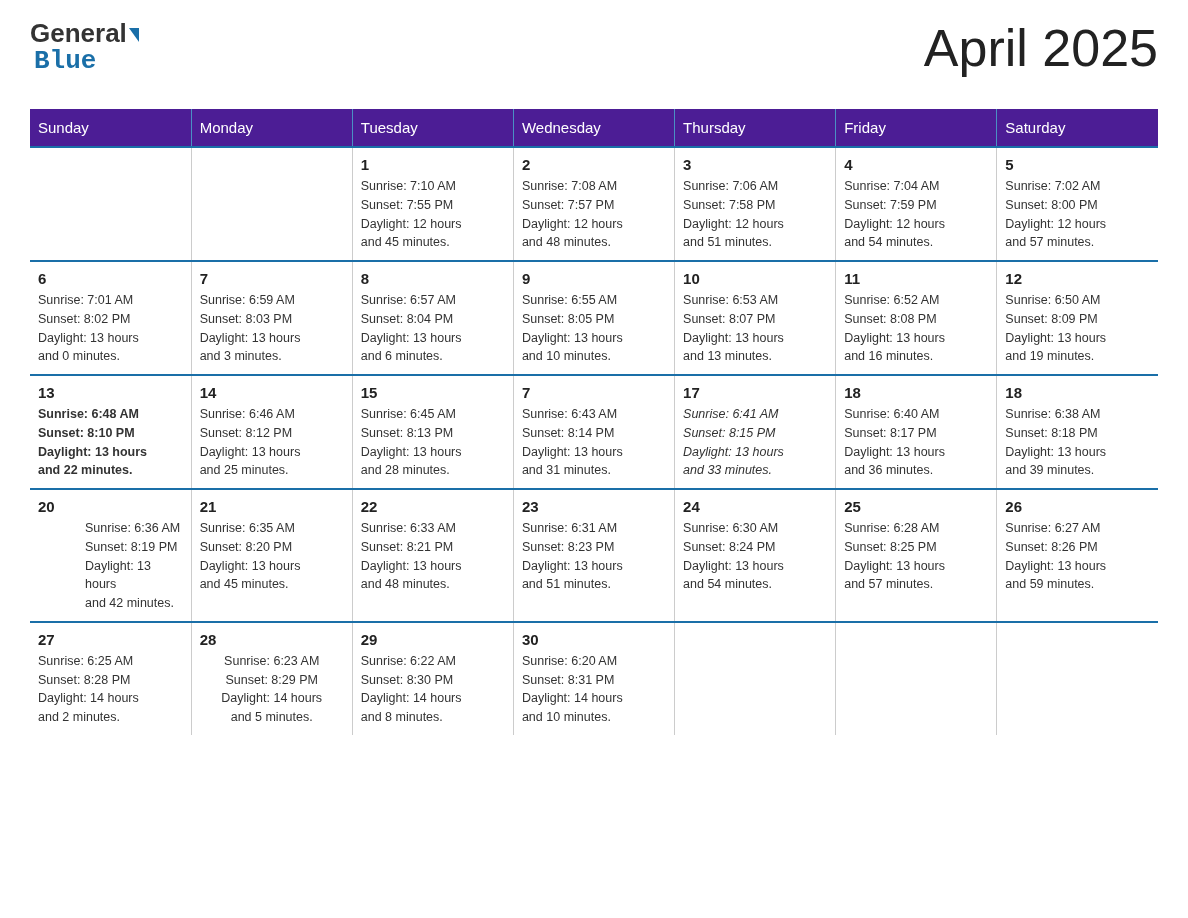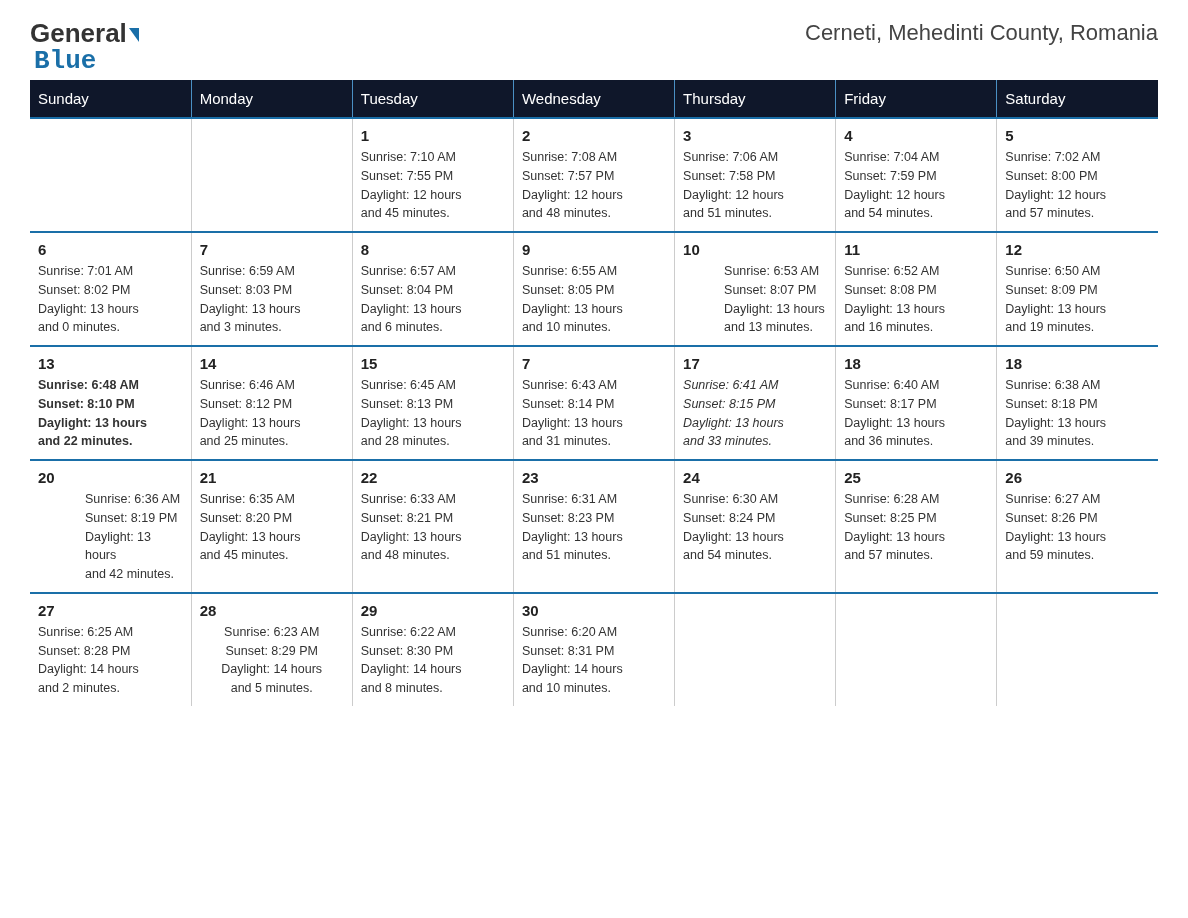--- a/index.html
+++ b/index.html
@@ -6,21 +6,21 @@
     body {
       font-family: Arial, sans-serif;
       background: #fff;
       color: #333;
       padding: 20px 30px;
     }
     .header {
       display: flex;
       justify-content: space-between;
       align-items: flex-start;
-      margin-bottom: 4px;
+      margin-bottom: 32px;
     }
     .logo {
       display: flex;
       flex-direction: column;
       align-items: flex-start;
     }
     .logo-text {
       display: flex;
       align-items: center;
       font-size: 26px;
@@ -63,21 +63,21 @@
     .title-block h2 {
       font-size: 22px;
       font-weight: normal;
       color: #444;
     }
     .calendar {
       width: 100%;
       border-collapse: collapse;
     }
     .calendar thead tr th {
-      background-color: #0f172a;
+      background-color: #4c1d95;
       color: #fff;
       padding: 10px 8px;
       text-align: left;
       font-size: 15px;
       font-weight: normal;
       border-right: 1px solid #4a90c4;
     }
     .calendar thead tr th:last-child {
       border-right: none;
     }
@@ -115,21 +115,21 @@
   <div class="logo">
     <div class="logo-text">
       <span class="logo-general">General</span>
       <span class="logo-arrow"></span>
     </div>
     <div class="logo-line2">
       <span class="logo-blue">Blue</span>
     </div>
   </div>
   <div class="title-block">
-    <h2>Cerneti, Mehedinti County, Romania</h2>
+    <h1>April 2025</h1>
   </div>
 </div>
 
 <table class="calendar">
   <thead>
     <tr>
     <th>Sunday</th>
         <th>Monday</th>
         <th>Tuesday</th>
         <th>Wednesday</th>
@@ -202,21 +202,21 @@
         </td>
         <td>
           <div class="day-number">9</div>
           <div class="day-info" style="white-space: pre-line;">Sunrise: 6:55 AM
 Sunset: 8:05 PM
 Daylight: 13 hours
 and 10 minutes.</div>
         </td>
         <td>
           <div class="day-number">10</div>
-          <div class="day-info" style="white-space: pre-line; margin-left: 41px;">Sunrise: 6:53 AM
+          <div class="day-info" style="white-space: pre-line;">Sunrise: 6:53 AM
 Sunset: 8:07 PM
 Daylight: 13 hours
 and 13 minutes.</div>
         </td>
         <td>
           <div class="day-number">11</div>
           <div class="day-info" style="white-space: pre-line;">Sunrise: 6:52 AM
 Sunset: 8:08 PM
 Daylight: 13 hours
 and 16 minutes.</div>

